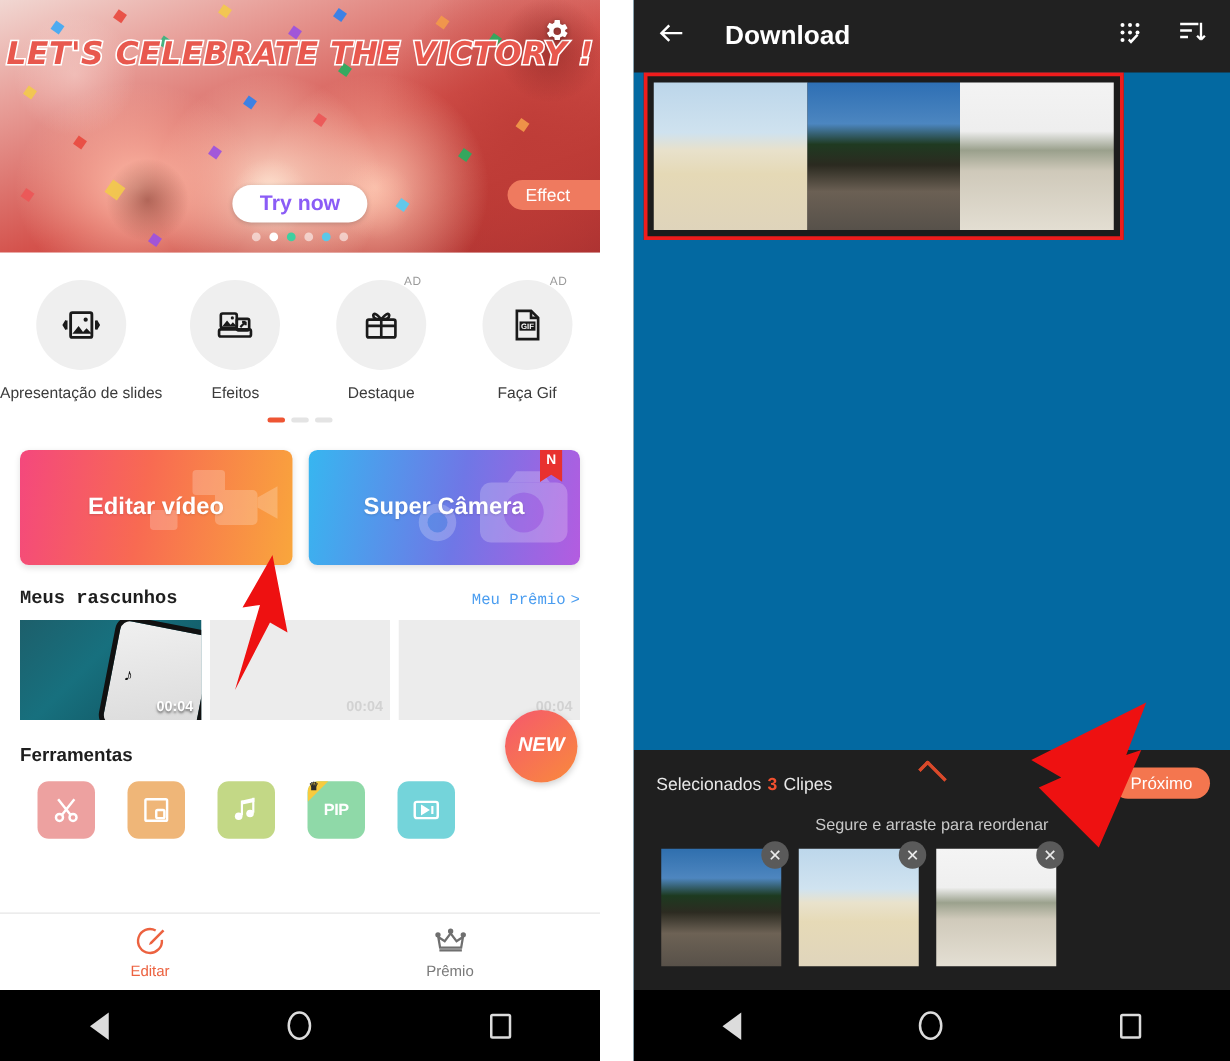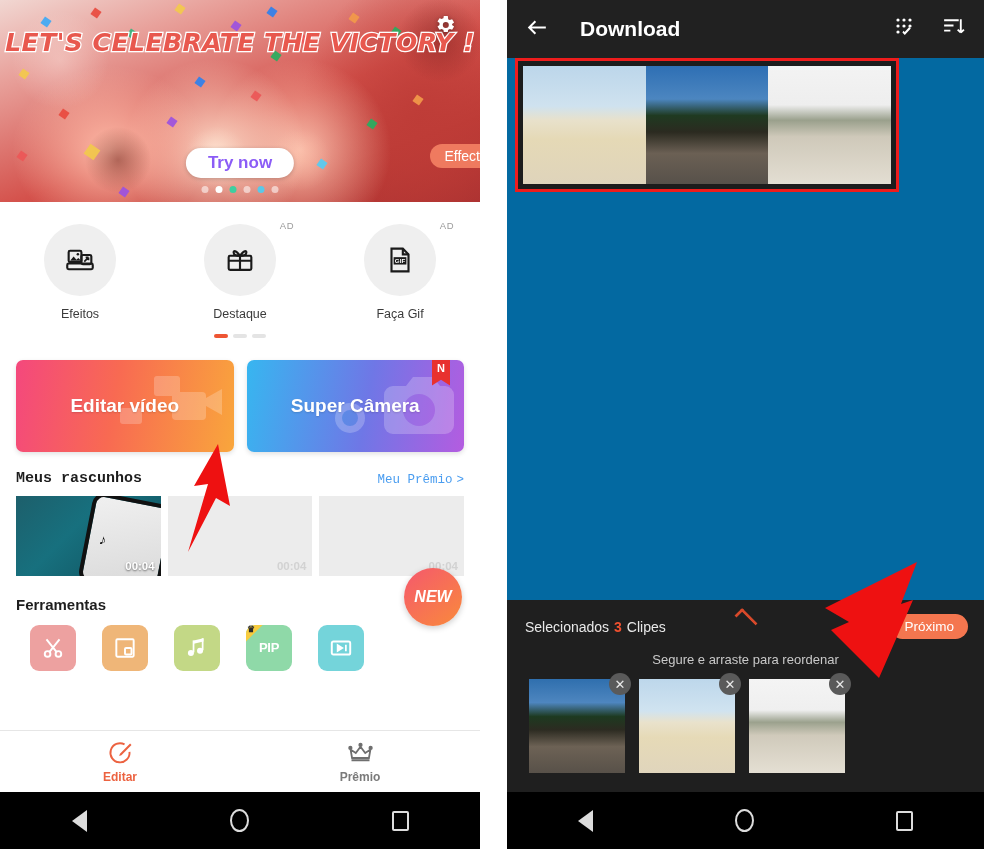--- a/index.html
+++ b/index.html
@@ -54,21 +54,21 @@
     box-shadow: 0 1px 4px rgba(0,0,0,.2); white-space: nowrap;
   }
   .gear-btn {
     position: absolute; right: 22px; top: 12px; width: 26px; height: 26px;
     color: #fff; display:flex; align-items:center; justify-content:center;
     filter: drop-shadow(0 1px 2px rgba(0,0,0,.4));
   }
   .effect-pill {
     position: absolute; right: 0; top: 144px;
     background: #ef7a5f; color: #fff;
-    padding: 4px 0 4px 14px; border-radius: 13px 0 0 13px;
+    padding: 4px 24px 4px 14px; border-radius: 13px 0 0 13px;
     font-size: 14px; font-weight: 500;
   }
   .banner-dots {
     position: absolute; bottom: 9px; left: 50%; transform: translateX(-50%);
     display: flex; gap: 7px;
   }
   .banner-dots i { width: 7px; height: 7px; border-radius: 50%; background: rgba(255,255,255,.55); display:block; }
   .banner-dots i.on { background: #fff; }
   .banner-dots i.g { background: #3ecfa0; }
   .banner-dots i.b { background: #5bc8e8; }
@@ -149,21 +149,21 @@
                 border-top-left-radius: 9px; }
   .tool-crown span { position:absolute; left:1px; top:-1px; font-size: 9px; color:#2b2b2b; }
 
   
   .tabbar {
     position: absolute; left: 0; bottom: 57px; width: 480px; height: 62px;
     background: #fff; border-top: 1px solid #e6e6e6;
     display: flex; align-items: center;
   }
   .tab { flex: 1; display: flex; flex-direction: column; align-items: center; gap: 3px; }
-  .tab-label { font-size: 12px; font-weight: bold; }
+  .tab-label { font-size: 12px; }
   .tab.active .tab-label { color: #ec6240; }
   .tab:not(.active) .tab-label { color: #7a7a7a; }
 
   
   .androidnav {
     position: absolute; left: 0; bottom: 0; height: 57px; background: #000;
     display: flex; align-items: center; justify-content: space-around;
   }
   .androidnav.left { width: 480px; }
   .androidnav.right { width: 477px; }
@@ -269,20 +269,32 @@
         <i></i>
         <i class="on"></i>
         <i class="g"></i>
         <i></i>
         <i class="b"></i>
         <i></i>
       </div>
     </div>
 
     <div class="features">
+      <div class="feature">
+        <div class="ad-badge"></div>
+        <div class="feature-circle">
+          <svg width="34" height="34" viewBox="0 0 24 24" fill="none" stroke="#1a1a1a" stroke-width="1.6">
+            <rect x="6" y="5" width="12" height="14" rx="1"></rect>
+            <circle cx="14.5" cy="9" r="1.2" fill="#1a1a1a" stroke="none"></circle>
+            <path d="M7 17l3.5-4.5L13 16l2-2.2 3 3.2" fill="#1a1a1a" stroke="none"></path>
+            <path d="M3.6 9.5v5M3.6 9.5l-1.5 2.5 1.5 2.5M20.4 9.5v5M20.4 9.5l1.5 2.5-1.5 2.5" stroke-width="1.3"></path>
+          </svg>
+        </div>
+        <div class="feature-label">Apresentação de slides</div>
+      </div>
 
       <div class="feature">
         <div class="ad-badge"></div>
         <div class="feature-circle">
           <svg width="34" height="34" viewBox="0 0 24 24" fill="none" stroke="#1a1a1a" stroke-width="1.5">
             <rect x="4" y="5.5" width="9" height="8" rx="1"></rect>
             <circle cx="10.5" cy="8" r=".9" fill="#1a1a1a" stroke="none"></circle>
             <path d="M5 12.5l2.5-3 2 2.4 1.3-1.4 2 2" fill="#1a1a1a" stroke="none"></path>
             <rect x="13" y="8.5" width="7" height="6.5" rx="1"></rect>
             <path d="M15 13.2l3-3M18 10.2h-2M18 10.2v2" stroke-width="1.2"></path>

